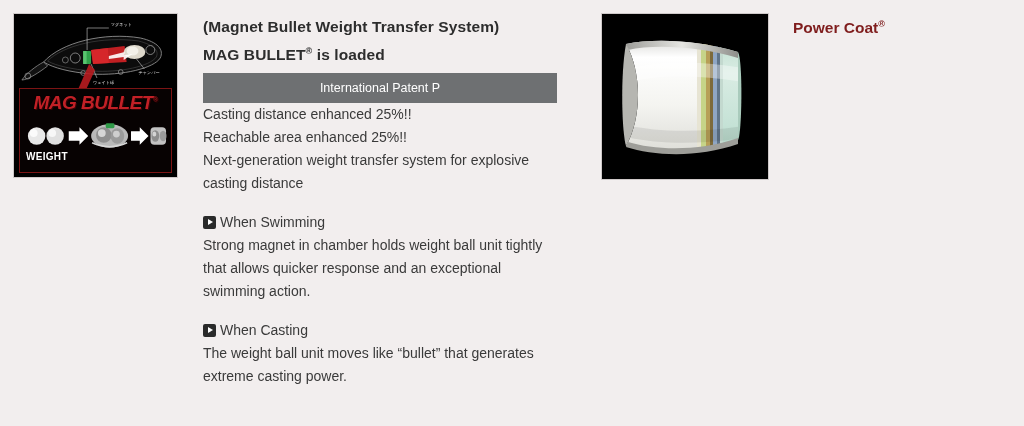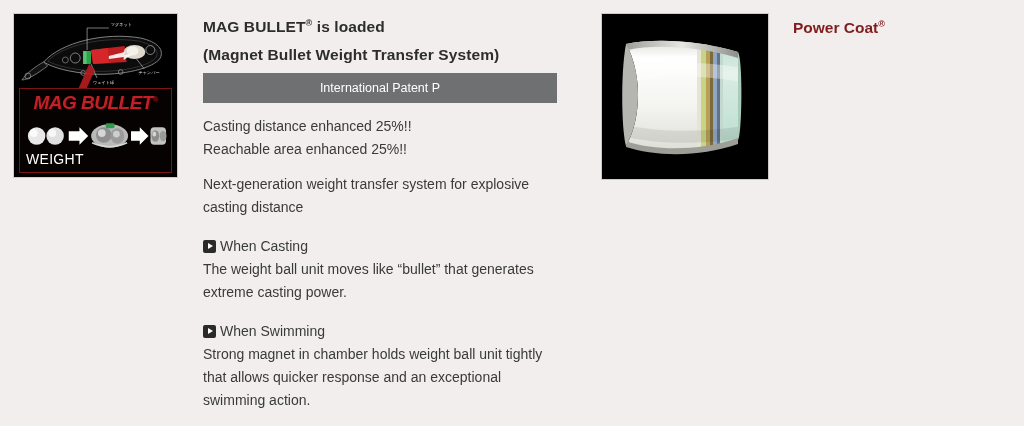--- a/index.html
+++ b/index.html
@@ -77,22 +77,22 @@
     left: 4px;
     right: 4px;
     top: 30px;
     height: 34px;
   }
   .transfer-svg { display:block; width:100%; height:100%; }
   .weight-label {
     position: absolute;
     left: 6px;
     top: 62px;
-    font-size: 14px;
-    font-weight: normal;
+    font-size: 10px;
+    font-weight: bold;
     color: #ffffff;
     letter-spacing: 0.3px;
   }
 
   
   .content {
     position: absolute;
     left: 203px;
     top: 13px;
     width: 362px;
@@ -117,21 +117,20 @@
     background: #6e7072;
     color: #ffffff;
     font-size: 12.5px;
     display: flex;
     align-items: center;
     justify-content: center;
     box-sizing: border-box;
   }
 
   .para {
-    margin-top: 12px;
     font-size: 14px;
     color: #3a3a3a;
     line-height: 23px;
   }
 
   .section {
     margin-top: 16px;
   }
   .section-head {
     font-size: 14px;
@@ -274,49 +273,49 @@
         </svg>
       </div>
 
       <div class="weight-label">WEIGHT</div>
     </div>
   </div>
 
   <div class="content">
 
     <div class="headline">
+      <div>(Magnet Bullet Weight Transfer System)</div>
       <div><span>MAG BULLET</span><span class="reg">®</span><span> is loaded</span></div>
-      <div>(Magnet Bullet Weight Transfer System)</div>
     </div>
 
     <div class="patent-bar">
       <span>International Patent P</span>
     </div>
 
     <div class="para">
       <div>Casting distance enhanced 25%!!</div>
       <div>Reachable area enhanced 25%!!</div>
     </div>
 
     <div class="para">Next-generation weight transfer system for explosive casting distance</div>
+
+    <div class="section">
+      <div class="section-head">
+        <span class="tri-icon"></span>
+        <span>When Swimming</span>
+      </div>
+      <div class="section-body">Strong magnet in chamber holds weight ball unit tightly that allows quicker response and an exceptional swimming action.</div>
+    </div>
 
     <div class="section">
       <div class="section-head">
         <span class="tri-icon"></span>
         <span>When Casting</span>
       </div>
       <div class="section-body">The weight ball unit moves like “bullet” that generates extreme casting power.</div>
-    </div>
-
-    <div class="section">
-      <div class="section-head">
-        <span class="tri-icon"></span>
-        <span>When Swimming</span>
-      </div>
-      <div class="section-body">Strong magnet in chamber holds weight ball unit tightly that allows quicker response and an exceptional swimming action.</div>
     </div>
   </div>
 
   <div class="coat-image">
     <svg class="coat-svg" viewBox="0 0 166 165" preserveAspectRatio="none">
       <defs>
         <linearGradient id="gWhite" x1="0" y1="0" x2="0" y2="1">
           <stop offset="0%" stop-color="#cfcfcb"></stop>
           <stop offset="18%" stop-color="#ffffff"></stop>
           <stop offset="55%" stop-color="#f4f4f0"></stop>

